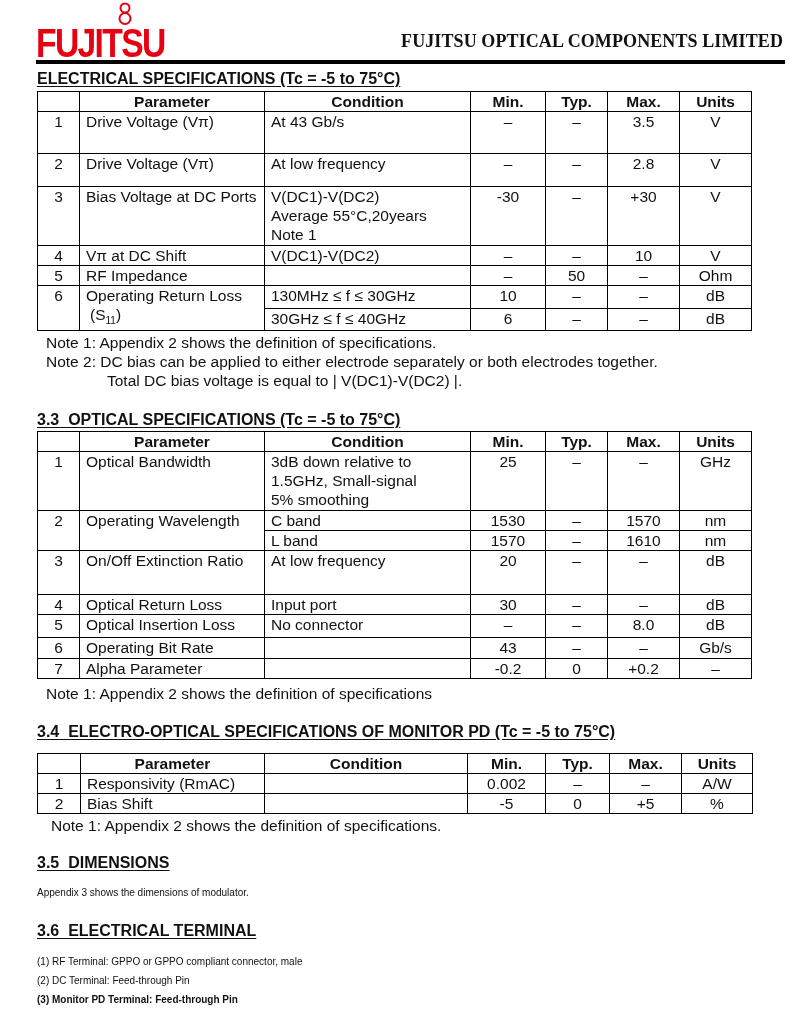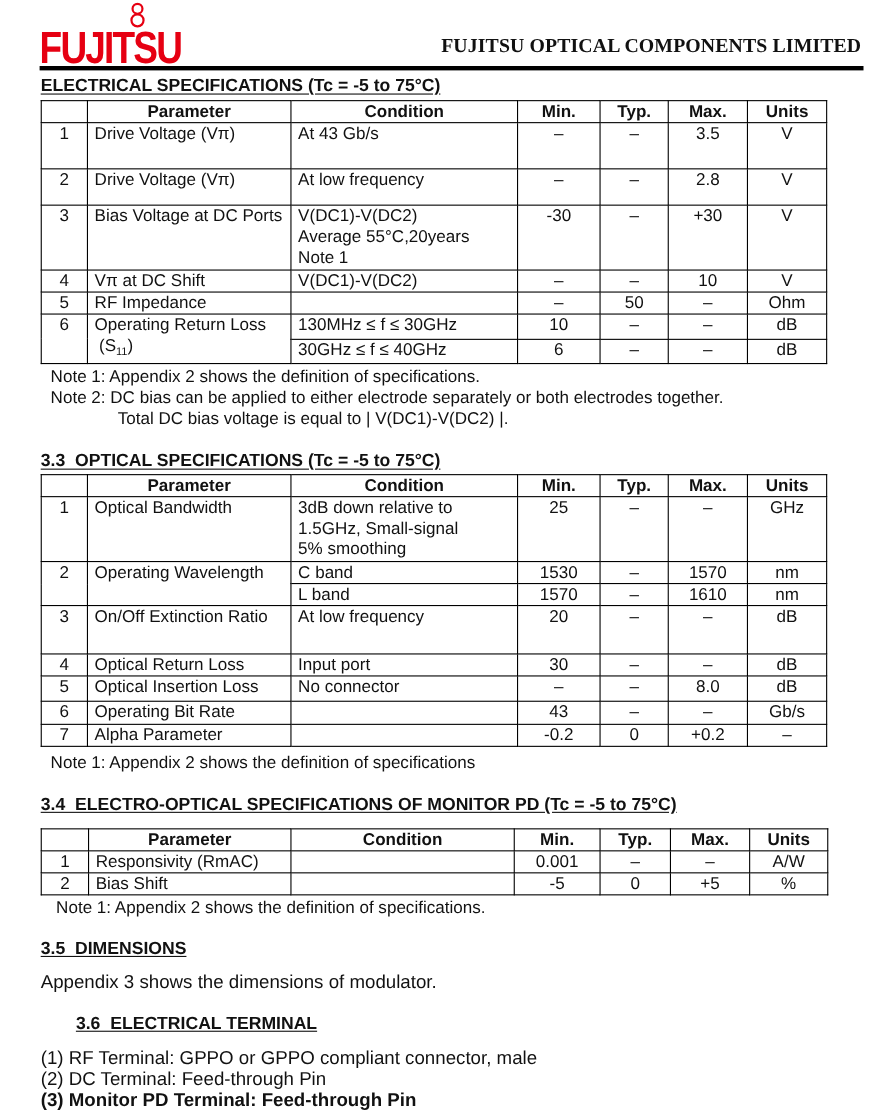--- a/index.html
+++ b/index.html
@@ -38,21 +38,21 @@
   table.spec td, table.spec th {
     border: 1px solid #000; padding: 0 6px; vertical-align: top; line-height: 19px;
   }
   table.spec th { font-weight: bold; text-align: center; }
   table.spec td.c { text-align: center; }
   table.spec td.num { text-align: center; padding: 0; }
   .note {
     position: absolute; font-size: 15.5px; line-height: 19px; white-space: pre;
   }
   .body-text {
-    position: absolute; left: 37px; font-size: 17px; line-height: 19px; white-space: pre;
+    position: absolute; left: 37px; font-size: 10px; line-height: 19px; white-space: pre;
   }
   sub { font-size: 10px; }
 </style>
 </head>
 <body>
 
 <div class="logo">
   <svg class="ring" viewBox="0 0 30 24">
     <circle cx="15" cy="6" r="4.5" fill="none" stroke="#e60012" stroke-width="2"></circle>
     <circle cx="15" cy="16.5" r="5.5" fill="none" stroke="#e60012" stroke-width="2"></circle>
@@ -274,37 +274,37 @@
     <th>Condition</th>
     <th>Min.</th>
     <th>Typ.</th>
     <th>Max.</th>
     <th>Units</th>
   </tr>
   <tr style="height:20px">
     <td class="c">1</td>
     <td>Responsivity (RmAC)</td>
     <td></td>
-    <td class="num">0.001</td>
+    <td class="num">0.002</td>
     <td class="num">–</td>
     <td class="num">–</td>
     <td class="num">A/W</td>
   </tr>
   <tr style="height:20px">
     <td class="c">2</td>
     <td>Bias Shift</td>
     <td></td>
     <td class="num">-5</td>
     <td class="num">0</td>
     <td class="num">+5</td>
     <td class="num">%</td>
   </tr>
 </tbody>
   </table>
 <div class="note" style="left:51px; top:816px;">Note 1: Appendix 2 shows the definition of specifications.</div>
 
 <div class="section-title" style="top:854px;">3.5  DIMENSIONS</div>
 <div class="body-text" style="top:883px;">Appendix 3 shows the dimensions of modulator.</div>
 
-<div class="section-title" style="top:922px;margin-left:32px;">3.6  ELECTRICAL TERMINAL</div>
+<div class="section-title" style="top:922px;">3.6  ELECTRICAL TERMINAL</div>
 <div class="body-text" style="top:952px;">(1) RF Terminal: GPPO or GPPO compliant connector, male</div>
 <div class="body-text" style="top:971px;">(2) DC Terminal: Feed-through Pin</div>
 <div class="body-text" style="top:990px;font-weight:bold;">(3) Monitor PD Terminal: Feed-through Pin</div>
 
 </body></html>

